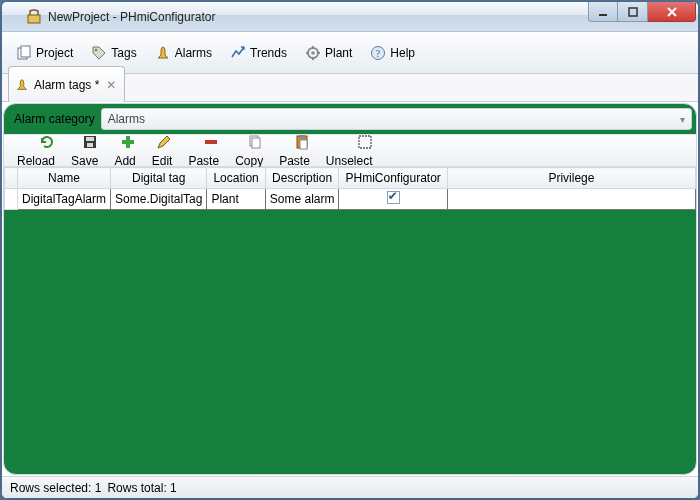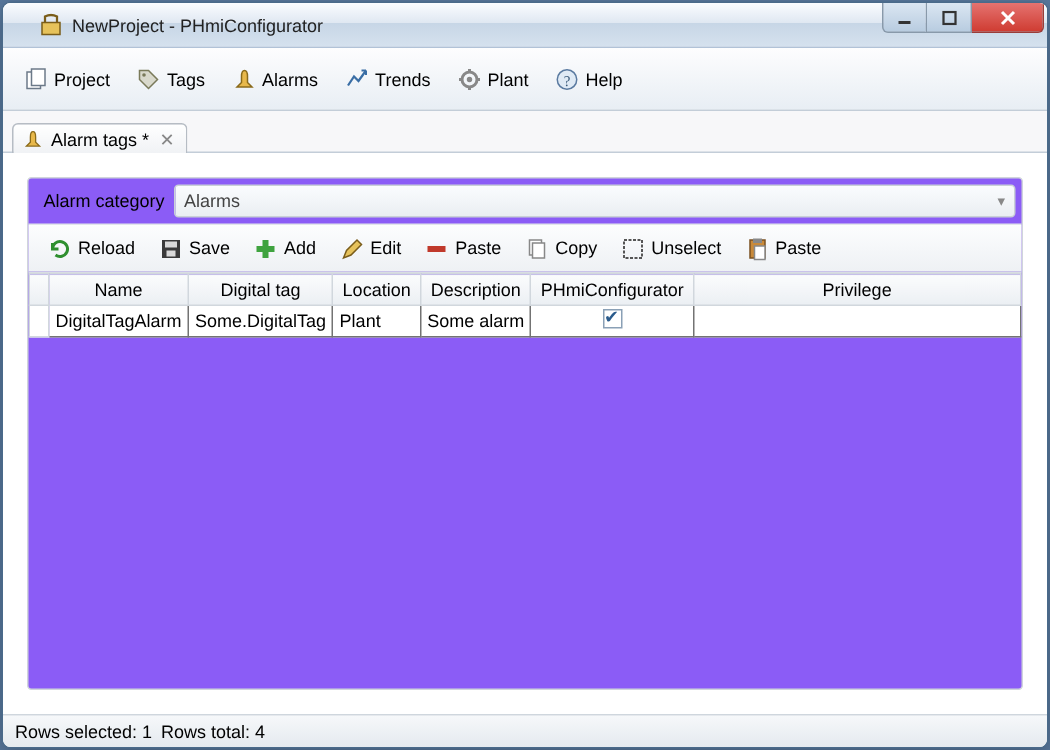--- a/index.html
+++ b/index.html
@@ -14,31 +14,31 @@
   .winbtn { width: 30px; height: 20px; margin-left: 0; border: 1px solid #89a; border-top: none; display: flex; align-items: center; justify-content: center; font-size: 11px; color: #333; }
   .winbtn.min { background: linear-gradient(#dbe6f2,#b8cce0); border-bottom-left-radius: 4px; }
   .winbtn.max { background: linear-gradient(#dbe6f2,#b8cce0); border-left: none; }
   .winbtn.close { width: 48px; background: linear-gradient(#e57370,#cf3c32); color: #fff; border-left: none; border-color: #9a3c38; border-bottom-right-radius: 4px; font-weight: bold; font-size: 13px; }
   
   .menubar { height: 42px; background: linear-gradient(#fdfdfe,#e8eef4); border-bottom: 1px solid #c3cdd8; display: flex; align-items: center; padding: 0 6px; gap: 2px; }
   .menuitem { display: flex; align-items: center; padding: 3px 8px; border-radius: 3px; cursor: default; gap: 4px; }
   .mi-icon { width: 16px; height: 16px; flex-shrink: 0; }
   
   .tabstrip { height: 28px; background: #f7f7f9; border-bottom: 1px solid #c3cdd8; display: flex; align-items: flex-end; padding-left: 6px; }
-  .tab { height: 20px; background: linear-gradient(#ffffff,#f0f2f5); border: 1px solid #b6bcc4; border-bottom: none; border-top-left-radius: 4px; border-top-right-radius: 4px; display: flex; align-items: center; padding: 0 6px 0 6px; gap: 5px; font-size: 12px; position: relative; top: 1px; }
+  .tab { height: 36px; background: linear-gradient(#ffffff,#f0f2f5); border: 1px solid #b6bcc4; border-bottom: none; border-top-left-radius: 4px; border-top-right-radius: 4px; display: flex; align-items: center; padding: 0 6px 0 6px; gap: 5px; font-size: 12px; position: relative; top: 1px; }
   .tab .close-tab { font-family: Arial; color: #888; font-size: 12px; padding: 0 2px; cursor: default; }
   
-  .content { flex: 1; display: flex; flex-direction: column; background: #8b5cf6; margin: 16px; border: 1px solid #d0d5db; border-radius: 3px; }
+  .content { flex: 1; display: flex; flex-direction: column; background: #15803d; margin: 1px; border: 1px solid #d0d5db; border-radius: 13px; }
   .catrow { display: flex; align-items: center; padding: 4px 4px; border-bottom: 1px solid #e2e6ea; }
   .catrow-label { padding: 0 6px; }
   .catrow-select { flex: 1; height: 22px; background: linear-gradient(#fafcfe,#eaeef2); border: 1px solid #c9d0d7; border-radius: 3px; padding: 0 6px; display: flex; align-items: center; justify-content: space-between; color: #444; }
   .chev { color: #888; font-size: 10px; }
   
   .toolbar { height: 32px; background: linear-gradient(#fcfdfe,#eef1f4); border-bottom: 1px solid #d8dde2; display: flex; align-items: center; padding: 0 6px; gap: 2px; }
-  .tbtn { display: flex; align-items: flex-start; gap: 4px; padding: 3px 7px; border-radius: 3px; cursor: default; }
+  .tbtn { display: flex; align-items: flex-end; gap: 4px; padding: 3px 7px; border-radius: 3px; cursor: default; flex-direction: column; }
   .tb-icon { width: 16px; height: 16px; flex-shrink: 0; }
   
   .grid { flex: 1; overflow: auto; }
   .grid table { border-collapse: collapse; width: 100%; }
   .grid th { background: linear-gradient(#fbfcfd,#ebeff3); border: 1px solid #d1d7dd; font-weight: normal; text-align: center; padding: 3px 6px; height: 18px; white-space: nowrap; }
   .grid th.rowhandle, .grid td.rowhandle { width: 18px; background: linear-gradient(#fbfcfd,#ebeff3); border: 1px solid #d1d7dd; }
   .grid td { border: 1px solid #737373; padding: 2px 4px; height: 18px; white-space: nowrap; }
   .grid tr.datarow td { background: #fff; }
   .grid td.ack { text-align: center; }
   .ack-check { display: inline-block; width: 13px; height: 13px; border: 1px solid #8aa0b6; background: #fff; position: relative; }
@@ -183,31 +183,31 @@
       </div>
       <div class="tbtn">
         <svg class="tb-icon" viewBox="0 0 16 16">
             <rect x="3" y="2" width="8" height="10" fill="#fff" stroke="#888"></rect>
             <rect x="5" y="4" width="8" height="10" fill="#fff" stroke="#888"></rect>
           </svg>
         <span>Copy</span>
       </div>
       <div class="tbtn">
         <svg class="tb-icon" viewBox="0 0 16 16">
-            <rect x="2" y="2" width="12" height="12" fill="none" stroke="#555" stroke-width="1.3" stroke-dasharray="2 1"></rect>
-          </svg>
-        <span>Unselect</span>
-      </div>
-      <div class="tbtn">
-        <svg class="tb-icon" viewBox="0 0 16 16">
             <rect x="3" y="2" width="10" height="12" fill="#c98a3a" stroke="#7a5020"></rect>
             <rect x="5" y="1" width="6" height="3" fill="#888"></rect>
             <rect x="6" y="6" width="7" height="9" fill="#fff" stroke="#888"></rect>
           </svg>
         <span>Paste</span>
+      </div>
+      <div class="tbtn">
+        <svg class="tb-icon" viewBox="0 0 16 16">
+            <rect x="2" y="2" width="12" height="12" fill="none" stroke="#555" stroke-width="1.3" stroke-dasharray="2 1"></rect>
+          </svg>
+        <span>Unselect</span>
       </div>
     </div>
 
     <div class="grid">
       <table>
         <thead>
           <tr>
             <th class="rowhandle"></th>
             <th>Name</th>
             <th>Digital tag</th>
@@ -230,16 +230,16 @@
             <td></td>
           </tr>
         </tbody>
       </table>
     </div>
 
   </div>
 
   <div class="statusbar">
     <span>Rows selected: 1</span>
-    <span>Rows total: 4</span>
+    <span>Rows total: 1</span>
   </div>
 
 </div>
 
 </body></html>

